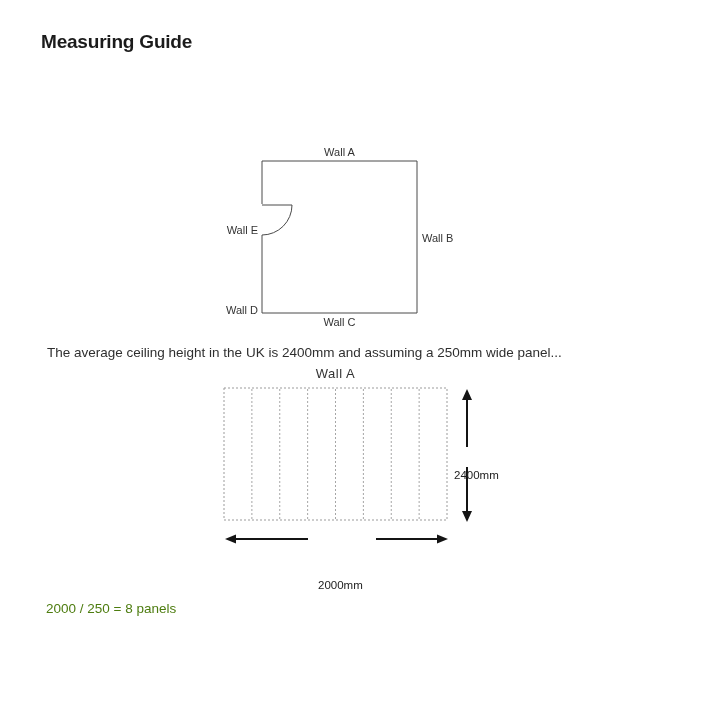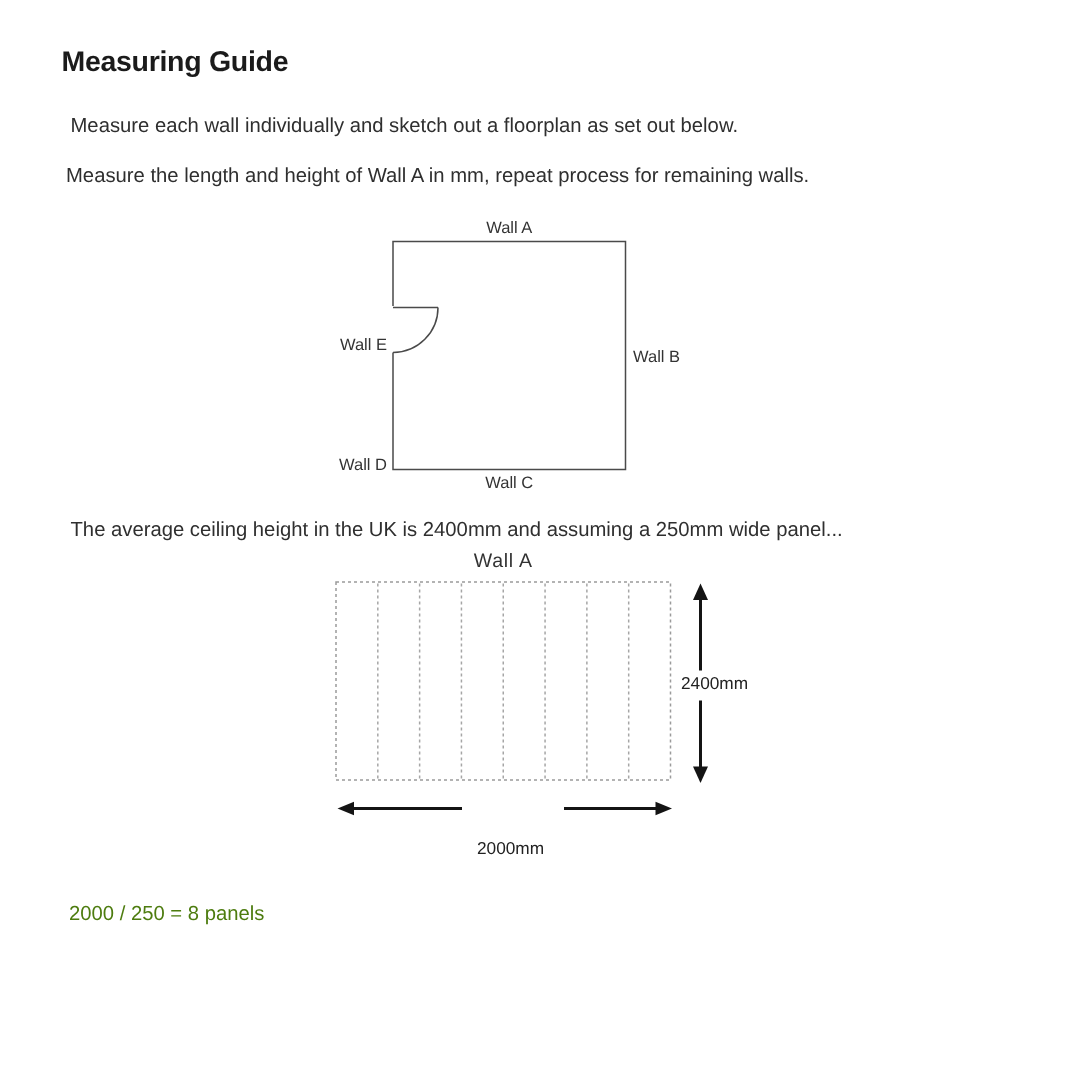--- a/index.html
+++ b/index.html
@@ -10,40 +10,38 @@
     font-family:"Liberation Sans","DejaVu Sans",sans-serif;
     overflow:hidden;
   }
   .abs{position:absolute;white-space:nowrap;}
   .title{
     font-size:19px;font-weight:700;color:#1b1b1b;letter-spacing:-0.2px;
   }
   .body-text{font-size:13.5px;color:#2f2f2f;}
   .bold{font-weight:400;color:#4d7c0f;}
   .diagram-label{font-size:11px;color:#333333;}
-  .dim-label{font-size:11.5px;color:#222222;}
+  .dim-label{font-size:11.5px;color:#222222;margin-top:19px;}
   .panel-title{font-size:13px;color:#333333;letter-spacing:0.5px;}
   .center{text-align:center;}
   .right{text-align:right;margin-top:48px;}
   svg.overlay{position:absolute;left:0;top:0;pointer-events:none;}
   .fp-line{fill:none;stroke:#4a4a4a;stroke-width:1;}
   .panel-rect{fill:none;stroke:#9b9b9b;stroke-width:1;stroke-dasharray:2 2;}
   [data-name="panel-dividers"] line{stroke:#a6a6a6;stroke-width:1;stroke-dasharray:2 2;}
   .dim-line{stroke:#141414;stroke-width:2;}
   .dim-head{fill:#141414;stroke:none;}
   .logo{position:absolute;left:627px;top:610px;width:50px;height:66px;}
 </style>
 </head>
 <body>
 
 <div class="page" data-name="measuring-guide-page">
 
   <div class="abs title" style="left:41px;top:31px;" data-name="page-title">Measuring Guide</div>
-  <div class="abs body-text" style="left:47px;top:76px;" data-name="intro-paragraph-1">Measure each wall individually and sketch out a floorplan as set out below.</div>
-  <div class="abs body-text" style="left:44px;top:109px;" data-name="intro-paragraph-2">Measure the length and height of Wall A in mm, repeat process for remaining walls.</div>
   <div class="abs body-text" style="left:47px;top:345px;" data-name="ceiling-paragraph">The average ceiling height in the UK is 2400mm and assuming a 250mm wide panel...</div>
   <div class="abs body-text bold" style="left:46px;top:601px;" data-name="formula-text">2000 / 250 = 8 panels</div>
 
   <svg class="overlay" width="710" height="710" viewBox="0 0 710 710" data-name="diagrams-canvas">
 
     <g data-name="floorplan-diagram">
       <path class="fp-line" data-name="floorplan-walls" d="M262,204 L262,161 L417,161 L417,313 L262,313 L262,235"></path>
       <path class="fp-line" data-name="door-leaf-line" d="M262,205 L292,205"></path>
       <path class="fp-line" data-name="door-swing-arc" d="M292,205 A30,30 0 0 1 262,235"></path>
     </g>

